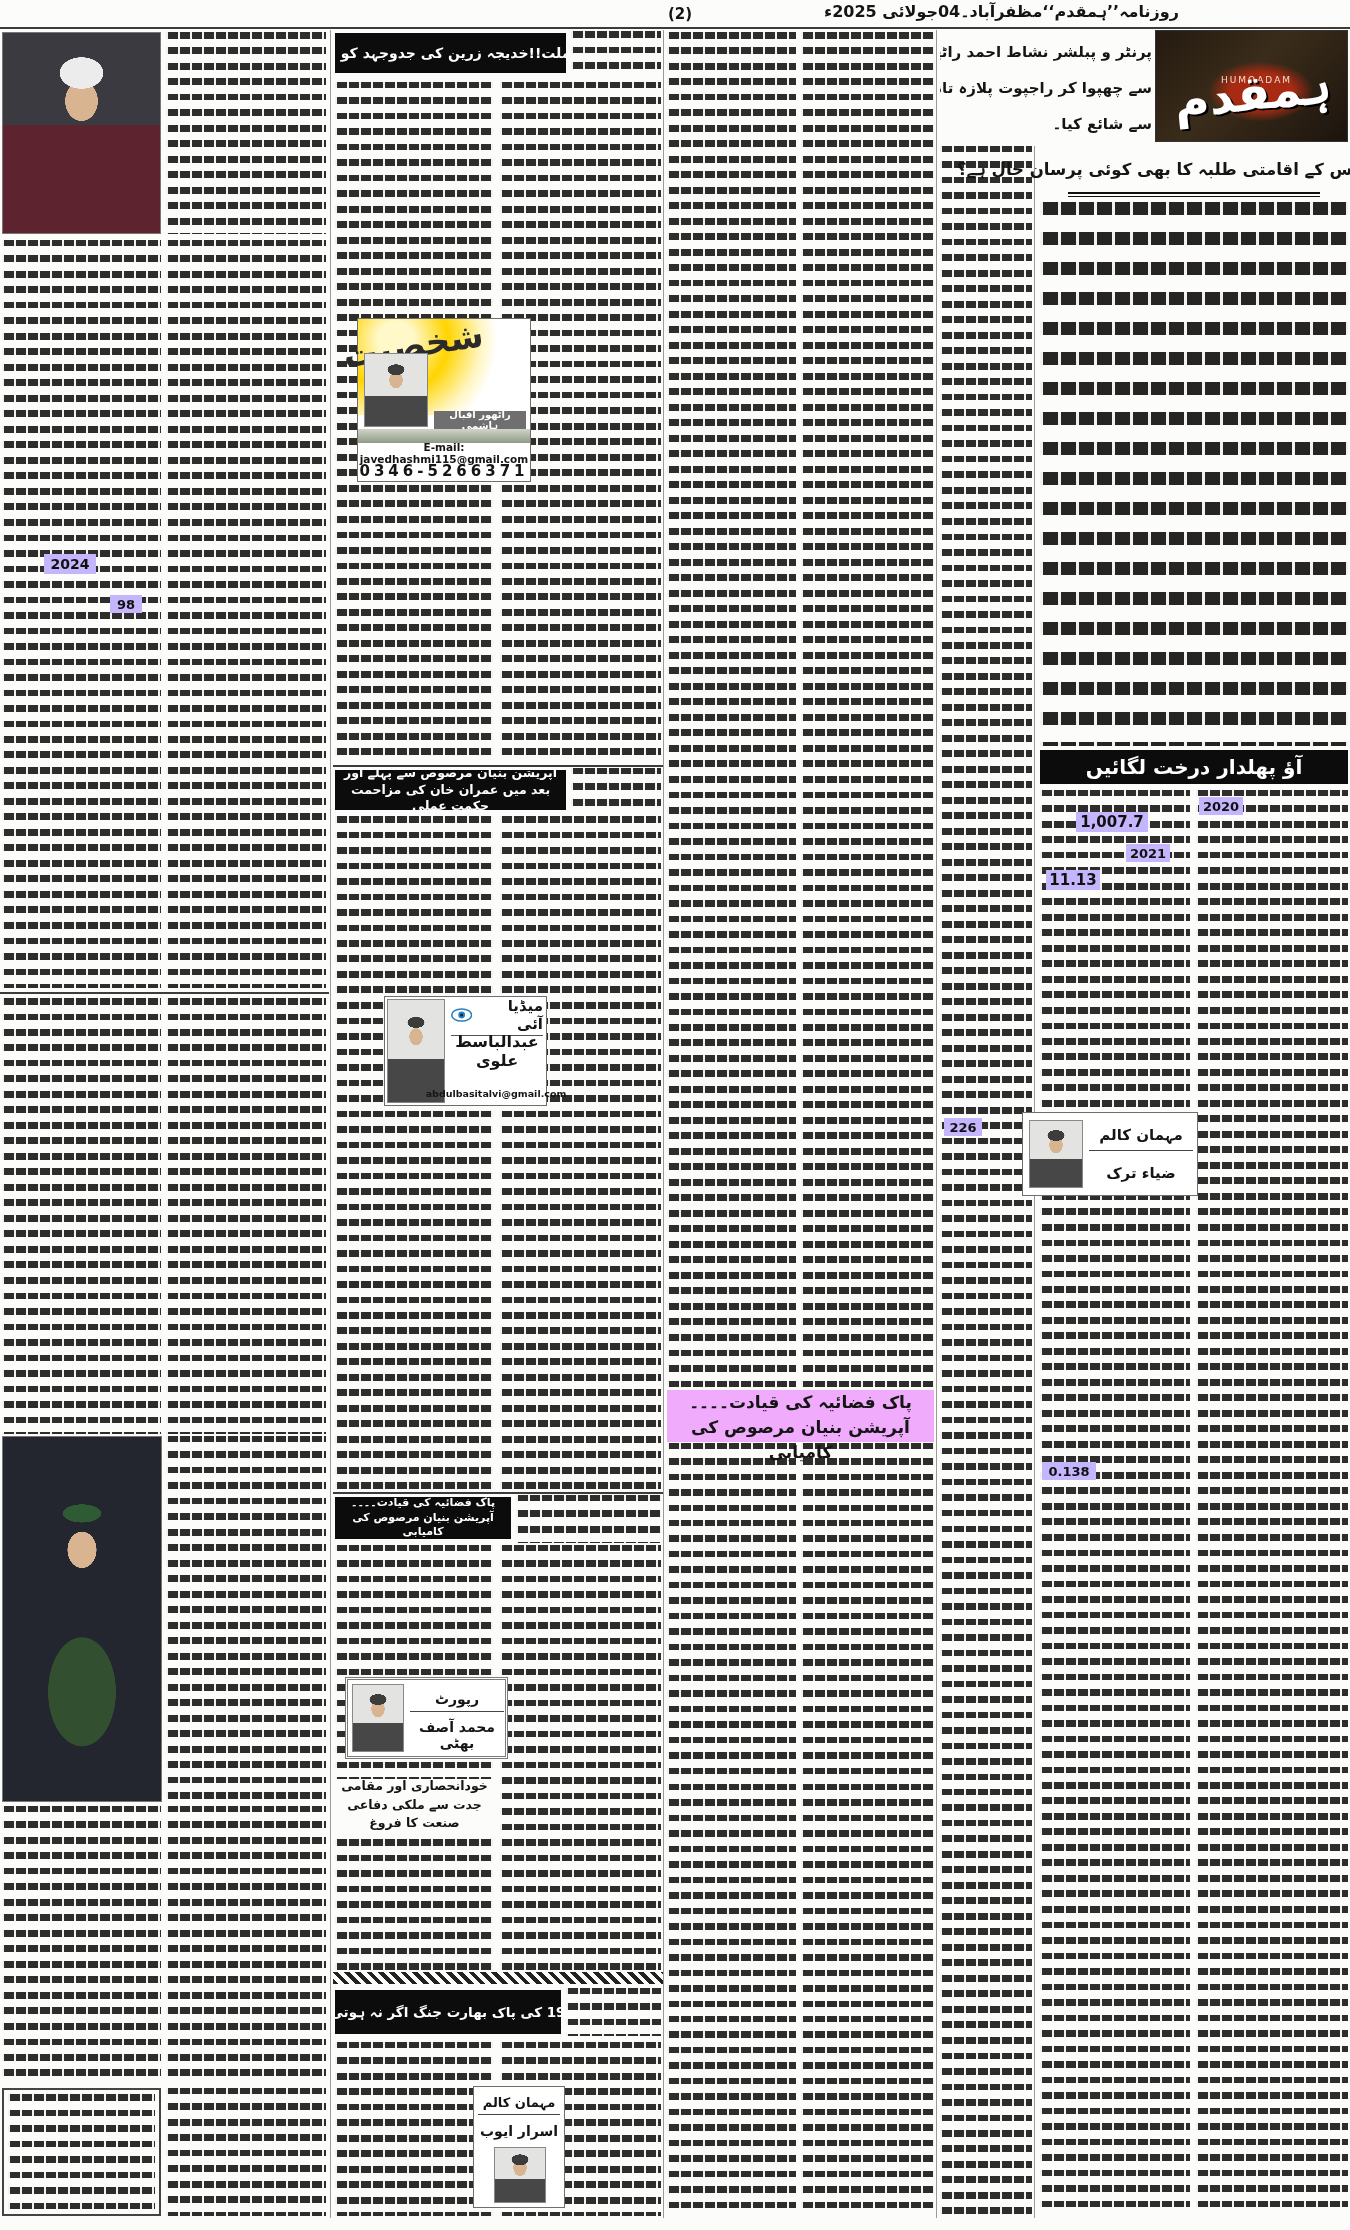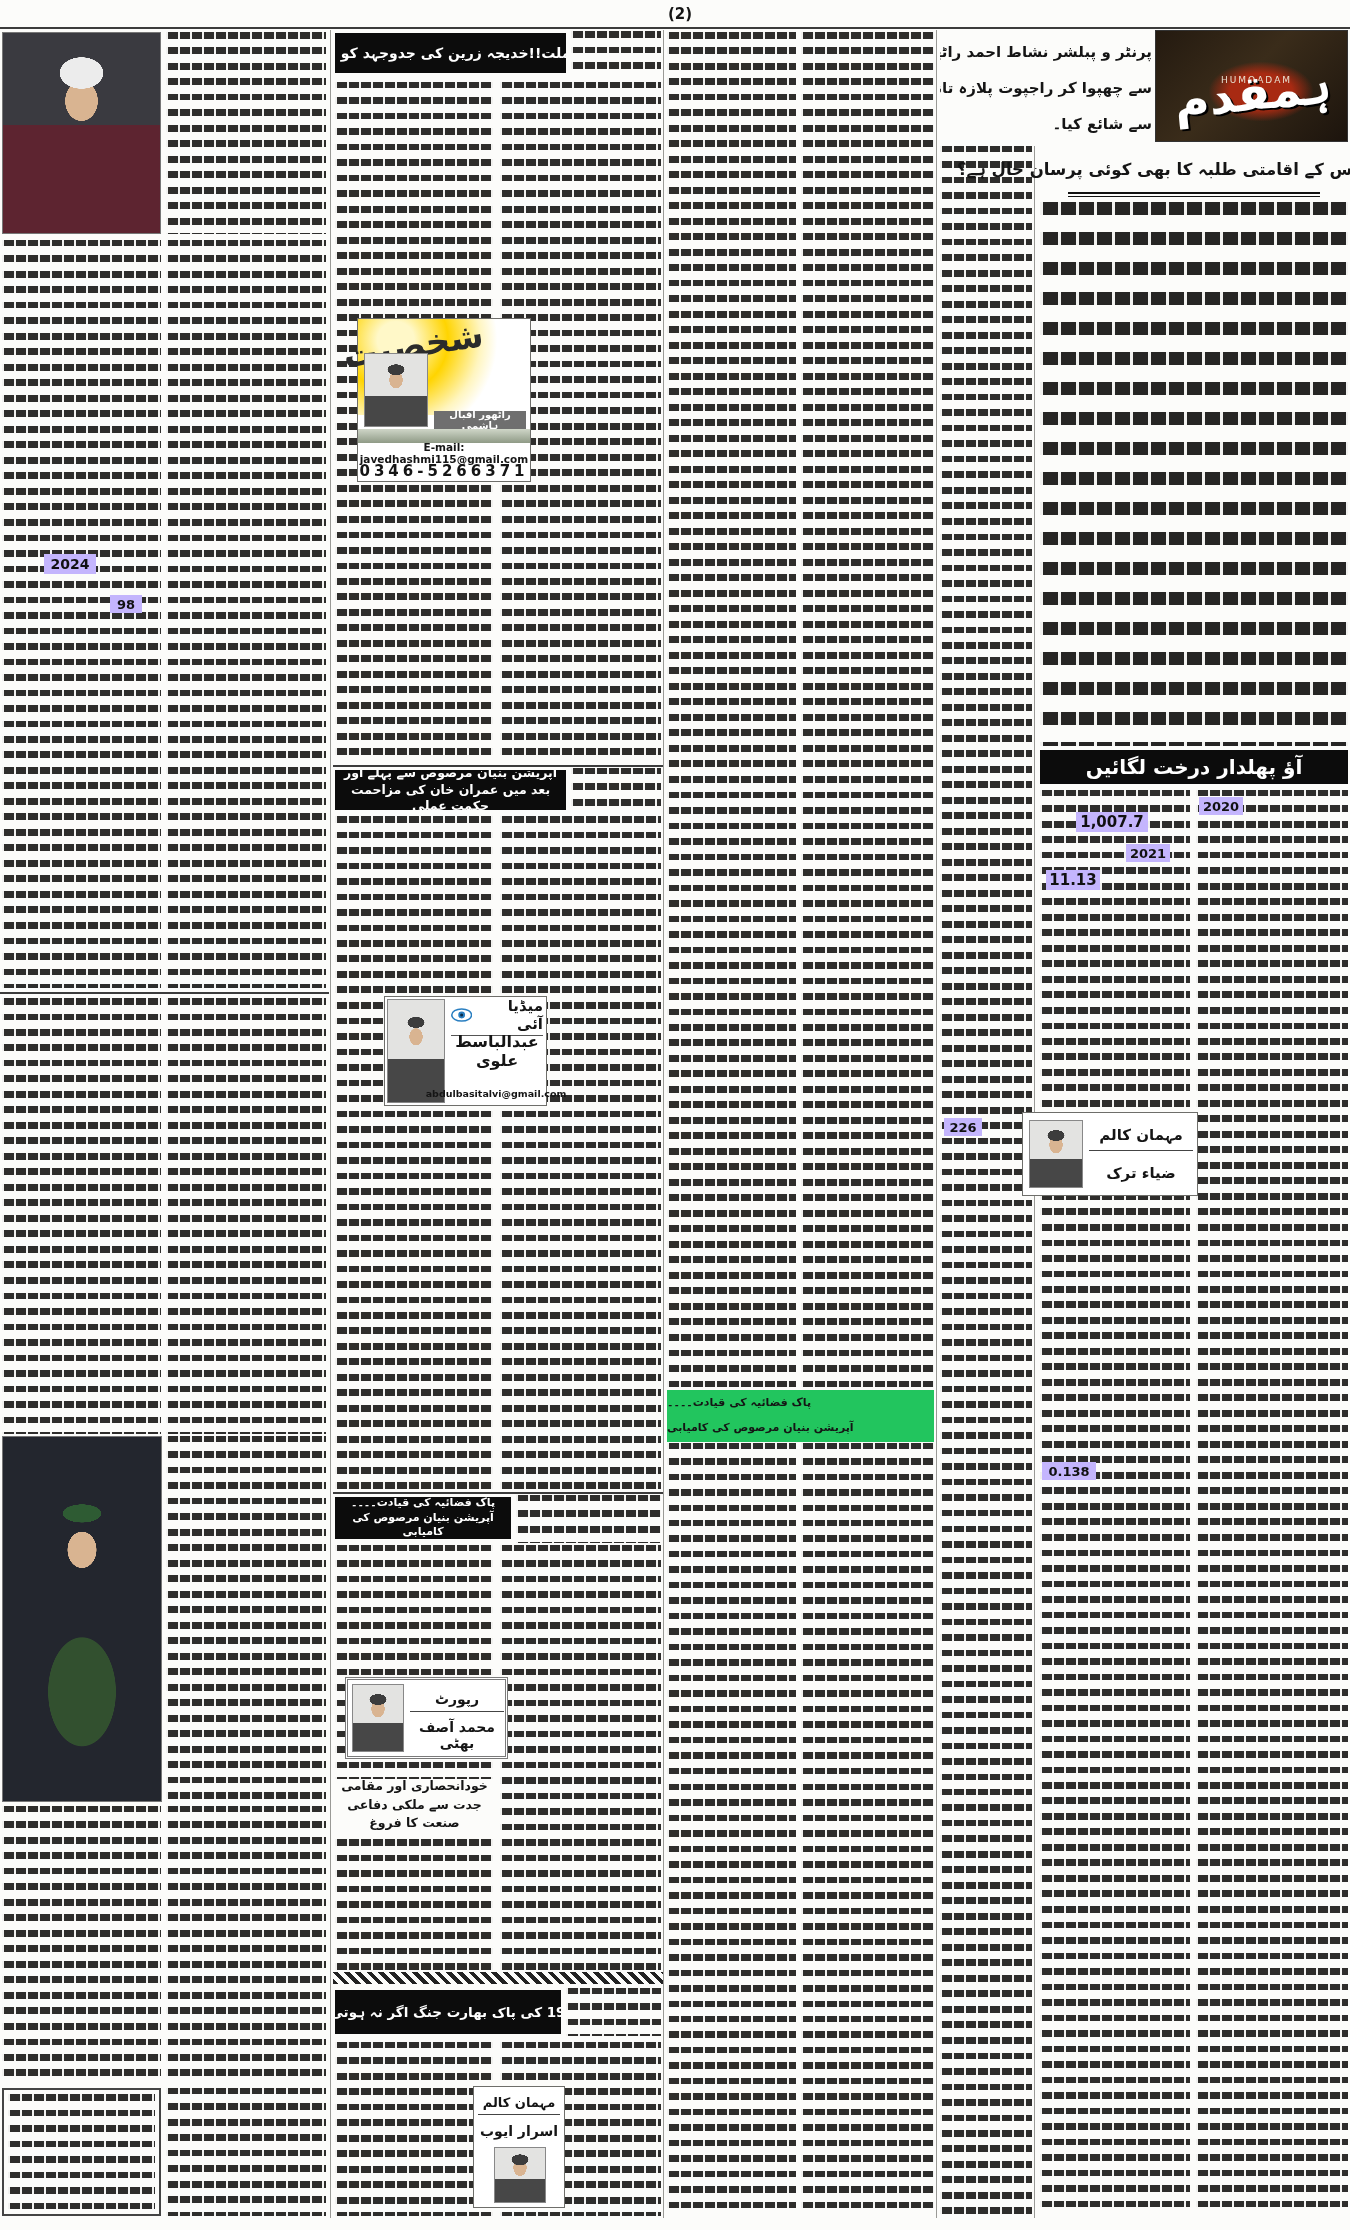--- a/index.html
+++ b/index.html
@@ -28,20 +28,21 @@
         border:1px solid #888;}
   .lbl{display:flex;align-items:center;justify-content:center;font-weight:bold;text-align:center;}
   .u-line{border-top:2px solid #111;border-bottom:1px solid #111;height:5px;}
 </style>
 </head>
 <body>
 
 <div id="paper">
 
   <div class="abs lbl" style="left:600px;top:2px;width:160px;height:24px;font-size:15px;">(2)</div>
+  <div class="abs" style="right:6px;top:2px;width:520px;height:24px;font-size:16px;font-weight:bold;text-align:left;direction:rtl;">روزنامہ’’ہمقدم‘‘مظفرآباد۔04جولائی 2025ء</div>
   <div class="abs hrule" style="left:0;top:27px;width:1350px;height:2px;"></div>
 
   <div class="abs vrule" style="left:330px;top:30px;height:2188px;"></div>
   <div class="abs vrule" style="left:663px;top:30px;height:2188px;"></div>
   <div class="abs vrule" style="left:936px;top:30px;height:2188px;"></div>
   <div class="abs vrule" style="left:1034px;top:146px;height:2072px;"></div>
 
   <div class="abs" style="left:2px;top:32px;width:159px;height:202px;border:1px solid #777;background:
        radial-gradient(ellipse 36px 26px at 50% 20%, #ececec 0 60%, transparent 61%),
        radial-gradient(ellipse 27px 33px at 50% 34%, #d9b491 0 60%, transparent 61%),
@@ -123,21 +124,21 @@
   <div class="abs txt" style="left:500px;top:2042px;width:161px;height:174px;"></div>
 
   <div class="abs box" style="left:473px;top:2086px;width:92px;height:122px;">
     <div class="abs lbl" style="left:4px;top:4px;width:82px;height:24px;font-size:13px;border-bottom:1px solid #444;">مہمان کالم</div>
     <div class="abs lbl" style="left:4px;top:32px;width:82px;height:24px;font-size:14px;">اسرار ایوب</div>
     <div class="abs port" style="left:20px;top:60px;width:52px;height:56px;"></div>
   </div>
 
   <div class="abs txt" style="left:667px;top:32px;width:129px;height:2184px;"></div>
   <div class="abs txt" style="left:801px;top:32px;width:133px;height:2184px;"></div>
-  <div class="abs" style="left:667px;top:1390px;width:267px;height:52px;background:#22c55e;text-align:left;font-weight:bold;font-size:11px;line-height:25px;">
+  <div class="abs" style="left:667px;top:1390px;width:267px;height:52px;background:#f0abfc;text-align:center;font-weight:bold;font-size:17px;line-height:25px;">
     <div>پاک فضائیہ کی قیادت۔۔۔۔</div>
     <div>آپریشن بنیان مرصوص کی کامیابی</div>
   </div>
 
   <div class="abs txt" style="left:940px;top:146px;width:92px;height:2070px;"></div>
   <div class="abs fig" style="left:944px;top:1118px;width:38px;height:18px;font-size:13px;">226</div>
 
   <div class="abs" style="left:940px;top:34px;width:212px;height:108px;font-size:15px;font-weight:bold;text-align:right;line-height:36px;">
     <div style="white-space:nowrap;overflow:hidden;">پرنٹر و پبلشر نشاط احمد راٹھور نے ڈان پرنٹنگ پریس</div>
     <div style="white-space:nowrap;overflow:hidden;">سے چھپوا کر راجپوت پلازہ تانگہ اسٹینڈ ذوالائیڈ بک</div>

